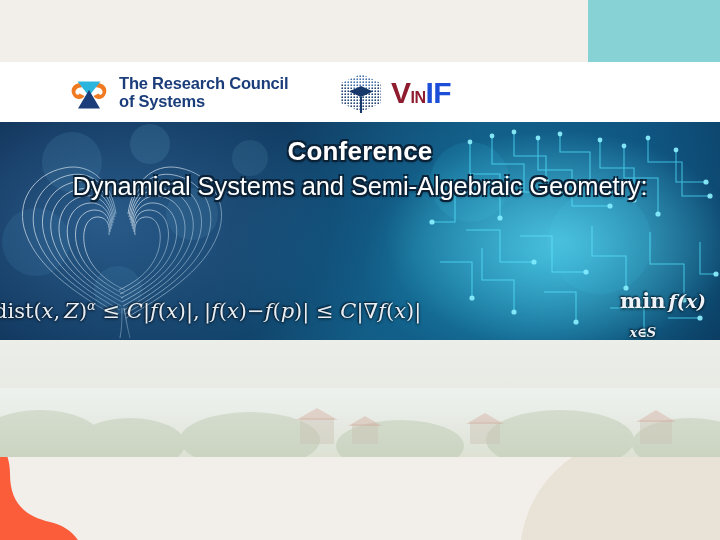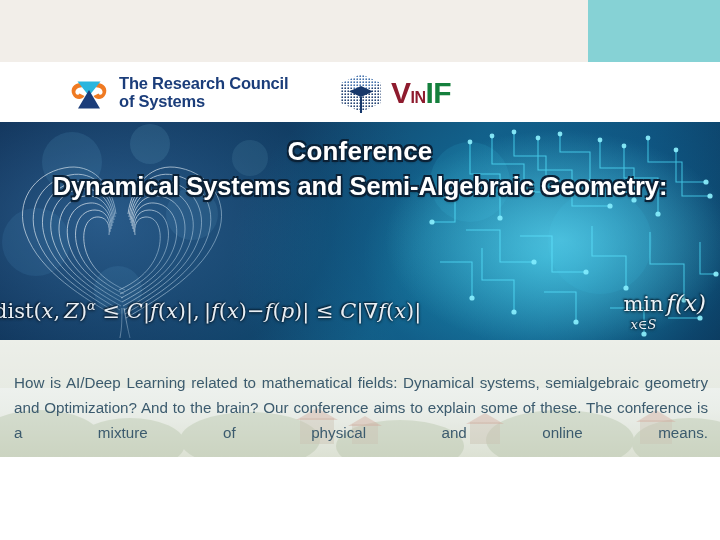--- a/index.html
+++ b/index.html
@@ -3,21 +3,21 @@
 <meta charset="utf-8">
 <style>
   * { box-sizing: border-box; margin: 0; padding: 0; }
   html, body {
     width: 720px; height: 540px;
     font-family: "Liberation Sans", sans-serif;
     overflow: hidden;
   }
   #slide {
     position: relative;
-    width: 720px; height: 457px;
+    width: 720px; height: 540px;
     background: #F2EEE9;
     overflow: hidden;
   }
 
   
   .deco-teal {
     position: absolute;
     left: 588px; top: 0px;
     width: 132px; height: 62px;
     background: #86D2D5;
@@ -57,21 +57,21 @@
     font-size: 16.5px;
     font-weight: bold;
     line-height: 1.12;
     letter-spacing: -0.2px;
     white-space: pre-line;
   }
   .logo-vinif { left: 338px; top: 10px; gap: 7px; }
   .vinif-cube { width: 46px; height: 42px; }
   .vinif-text { font-size: 30px; font-weight: bold; letter-spacing: -0.5px; }
   .vinif-vin { color: #8E1B2E; }
-  .vinif-if  { color: #15803d; }
+  .vinif-if  { color: #1d4ed8; }
   .logo-dlu { left: 541px; top: 60px; }
   .dlu-seal { width: 62px; height: 62px; }
 
   
   .banner {
     position: absolute;
     left: 0; top: 122px;
     width: 720px; height: 218px;
     overflow: hidden;
     background:
@@ -91,21 +91,21 @@
   .t-conference {
     position: absolute; left: 0; top: 14px; width: 720px;
     font-size: 26px; font-weight: bold; letter-spacing: 0.2px;
     text-shadow:
       -1.6px -1.6px 0 #0b2136, 1.6px -1.6px 0 #0b2136,
       -1.6px  1.6px 0 #0b2136, 1.6px  1.6px 0 #0b2136,
        0 2px 3px rgba(0,0,0,0.55);
   }
   .t-line1 {
     position: absolute; left: 0; top: 50px; width: 720px;
-    font-size: 25.5px; font-weight: bold; letter-spacing: -0.1px;
+    font-size: 25.5px; font-weight: normal; letter-spacing: -0.1px;
     text-shadow:
       -1.6px -1.6px 0 #0b2136, 1.6px -1.6px 0 #0b2136,
       -1.6px  1.6px 0 #0b2136, 1.6px  1.6px 0 #0b2136,
        0 2px 3px rgba(0,0,0,0.55);
   }
   .t-line2 {
     position: absolute; left: 0; top: 86px; width: 720px;
     font-size: 25.5px; font-weight: bold; letter-spacing: -0.1px;
     text-shadow:
       -1.6px -1.6px 0 #0b2136, 1.6px -1.6px 0 #0b2136,
@@ -130,26 +130,26 @@
   }
   .formula-left .sup {
     font-size: 13px; vertical-align: super; font-style: italic;
   }
   .formula-left i { font-style: italic; }
   .formula-right {
     position: absolute; right: 14px; top: 168px;
     font-family: "DejaVu Serif", serif;
     color: #EDF3F8;
     text-shadow: 0 1px 3px rgba(0,0,0,0.8), -1px -1px 2px rgba(4,20,36,0.9);
-    display: flex; align-items: baseline; gap: 3px;
+    display: flex; align-items: baseline; gap: 3px; font-weight: bold;
   }
   .fr-min { display: inline-block; text-align: center; line-height: 1; }
   .fr-min .op { display: block; font-size: 21px; }
-  .fr-min .sub { display: block; font-size: 13px; font-style: italic; margin-top: 3px; }
-  .fr-fx { font-size: 23px; font-style: italic; }
+  .fr-min .sub { display: block; font-size: 13px; font-style: italic; margin-top: 15px; }
+  .fr-fx { font-size: 19px; font-style: italic; }
 
   
   .content-area {
     position: absolute;
     left: 0; top: 340px;
     width: 720px; height: 117px;
     overflow: hidden;
     background: linear-gradient(180deg, #F5F7F7 0%, #EFF2F0 42%, #E4E7DF 100%);
   }
   .content-photo { position: absolute; inset: 0; width: 720px; height: 117px; opacity: 0.55; }
@@ -387,16 +387,15 @@
         <path d="M296,80 L317,68 L338,80 Z"></path>
         <path d="M348,86 L365,76 L382,86 Z"></path>
         <path d="M466,84 L485,73 L504,84 Z"></path>
         <path d="M636,82 L656,70 L676,82 Z"></path>
       </g>
       <g opacity="0.5" fill="#d8dcc7">
         <rect x="0" y="0" width="720" height="48"></rect>
       </g>
     </svg>
 
-    <div class="body-text">How is AI/Deep Learning related to mathematical fields: Dynamical systems, semialgebraic geometry and Optimization? And to the brain? Our conference aims to explain some of these. The conference is a mixture of physical and online means.</div>
   </div>
 
 </div>
 
 </body></html>

